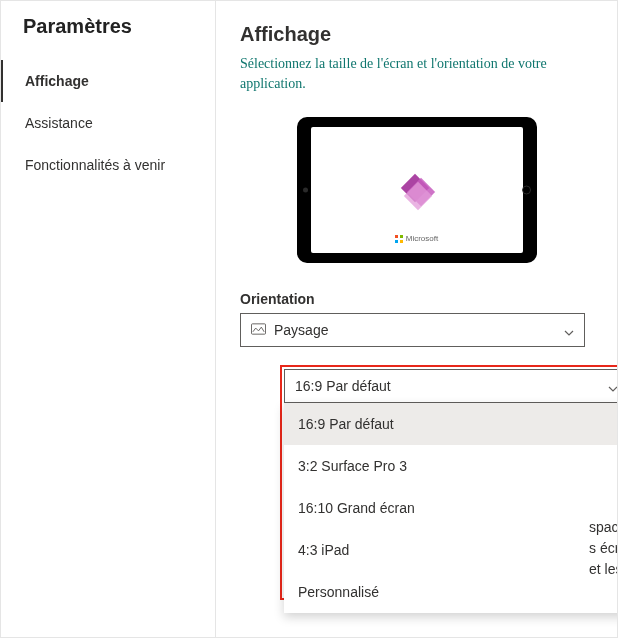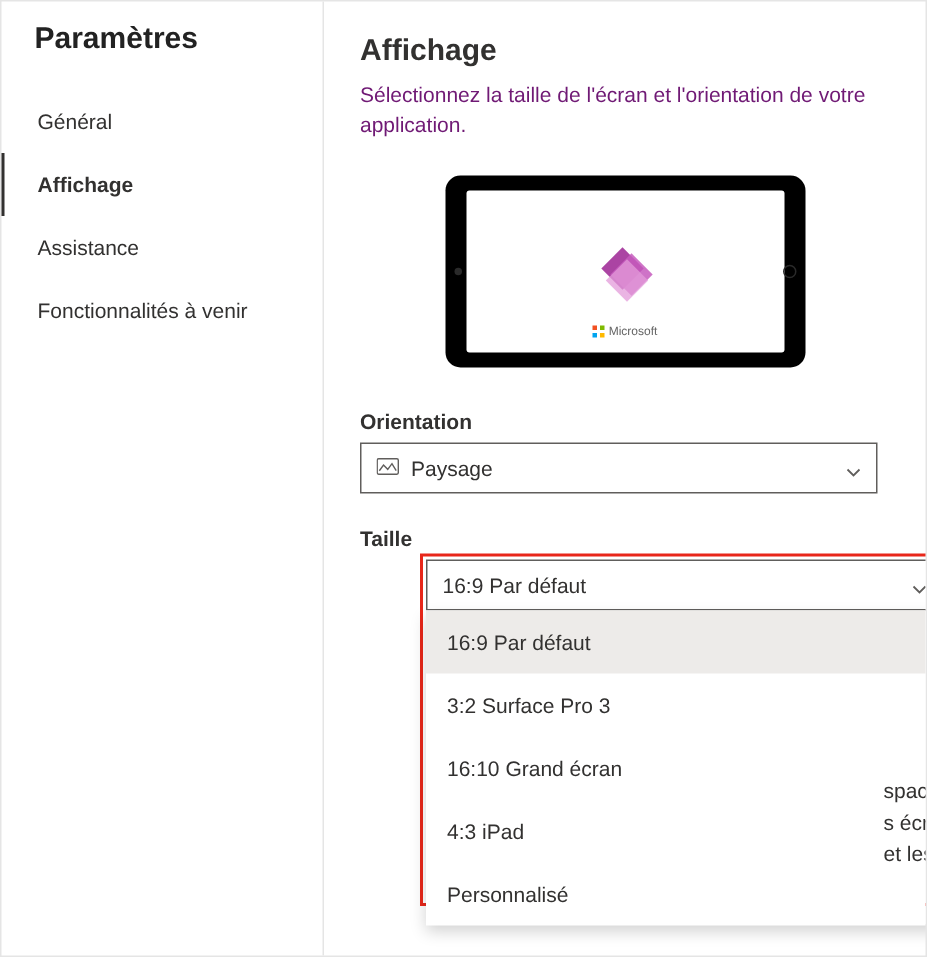--- a/index.html
+++ b/index.html
@@ -6,24 +6,24 @@
   html, body { width: 620px; height: 640px; font-family: "Segoe UI", Arial, sans-serif; background:#fff; color:#323130; }
   .frame { width:618px; height:638px; border:1px solid #e5e5e5; display:flex; }
   
   .sidebar { width:215px; border-right:1px solid #e5e5e5; padding-top:14px; }
   .sb-title { font-size:20px; font-weight:600; padding:0 22px 22px 22px; color:#222; }
   .sb-item { padding:13px 22px; font-size:14px; color:#323130; cursor:pointer; border-left:2px solid transparent; }
   .sb-item.active { font-weight:600; border-left:2px solid #323130; }
   
   .main { flex:1; padding:22px 24px 0 24px; position:relative; overflow:hidden; }
   .pg-title { font-size:20px; font-weight:600; margin-bottom:8px; }
-  .pg-desc { font-size:14px; color:#701a75; line-height:1.4; margin-bottom:24px; max-width:360px; }
+  .pg-desc { font-size:14px; color:#0f766e; line-height:1.4; margin-bottom:24px; max-width:360px;font-family:Liberation Serif, serif; }
   
   .tablet-wrap { display:flex; justify-content:center; margin-bottom:28px; }
-  .tablet { width:240px; height:128px; background:#000; border-radius:10px; padding:10px 14px; position:relative; }
+  .tablet { width:240px; height:146px; background:#000; border-radius:10px; padding:10px 14px; position:relative; }
   .tablet:before { content:""; position:absolute; left:6px; top:50%; width:5px; height:5px; background:#2a2a2a; border-radius:50%; transform:translateY(-50%);}
   .tablet:after { content:""; position:absolute; right:6px; top:50%; width:7px; height:7px; border:1px solid #2a2a2a; border-radius:50%; transform:translateY(-50%);}
   .screen { width:100%; height:100%; background:#fff; border-radius:2px; display:flex; flex-direction:column; align-items:center; justify-content:center; position:relative; }
   .pa-logo { position:relative; width:32px; height:32px; }
   .d1,.d2,.d3 { position:absolute; width:20px; height:20px; transform:rotate(45deg); }
   .d1 { background:#a63a9e; top:4px; left:4px; opacity:0.95;}
   .d2 { background:#c65bbd; top:8px; left:10px; opacity:0.85;}
   .d3 { background:#e39bd9; top:12px; left:7px; opacity:0.75;}
   .ms-tag { position:absolute; bottom:10px; font-size:8px; color:#666; display:flex; align-items:center; gap:3px;}
   .ms-sq { display:inline-block; width:8px; height:8px; position:relative;}
@@ -49,21 +49,20 @@
   
   .hint { position:absolute; left:373px; top:516px; font-size:14px; line-height:1.5; color:#323130; width:60px; }
 </style>
 </head>
 <body>
 
 <div class="frame">
 
   <aside class="sidebar">
     <div class="sb-title">Paramètres</div>
-    <div class="sb-item"><span>Général</span></div>
     <div class="sb-item active"><span>Affichage</span></div>
     <div class="sb-item"><span>Assistance</span></div>
     <div class="sb-item"><span>Fonctionnalités à venir</span></div>
   </aside>
 
   <main class="main">
     <h1 class="pg-title">Affichage</h1>
     <p class="pg-desc">Sélectionnez la taille de l'écran et l'orientation de votre application.</p>
 
     <div class="tablet-wrap">
@@ -103,21 +102,20 @@
           <svg viewBox="0 0 10 10">
               <path d="M1 3 L5 7 L9 3"></path>
             </svg>
         </span>
       </div>
     </div>
 
     <div class="section-gap"></div>
 
     <div>
-      <div class="field-label">Taille</div>
       <div class="size-block">
         <div class="hl-box"></div>
         <div class="select-box">
           <span class="select-left">
             <span>16:9 Par défaut</span>
           </span>
           <span class="chev">
             <svg viewBox="0 0 10 10">
                 <path d="M1 3 L5 7 L9 3"></path>
               </svg>

